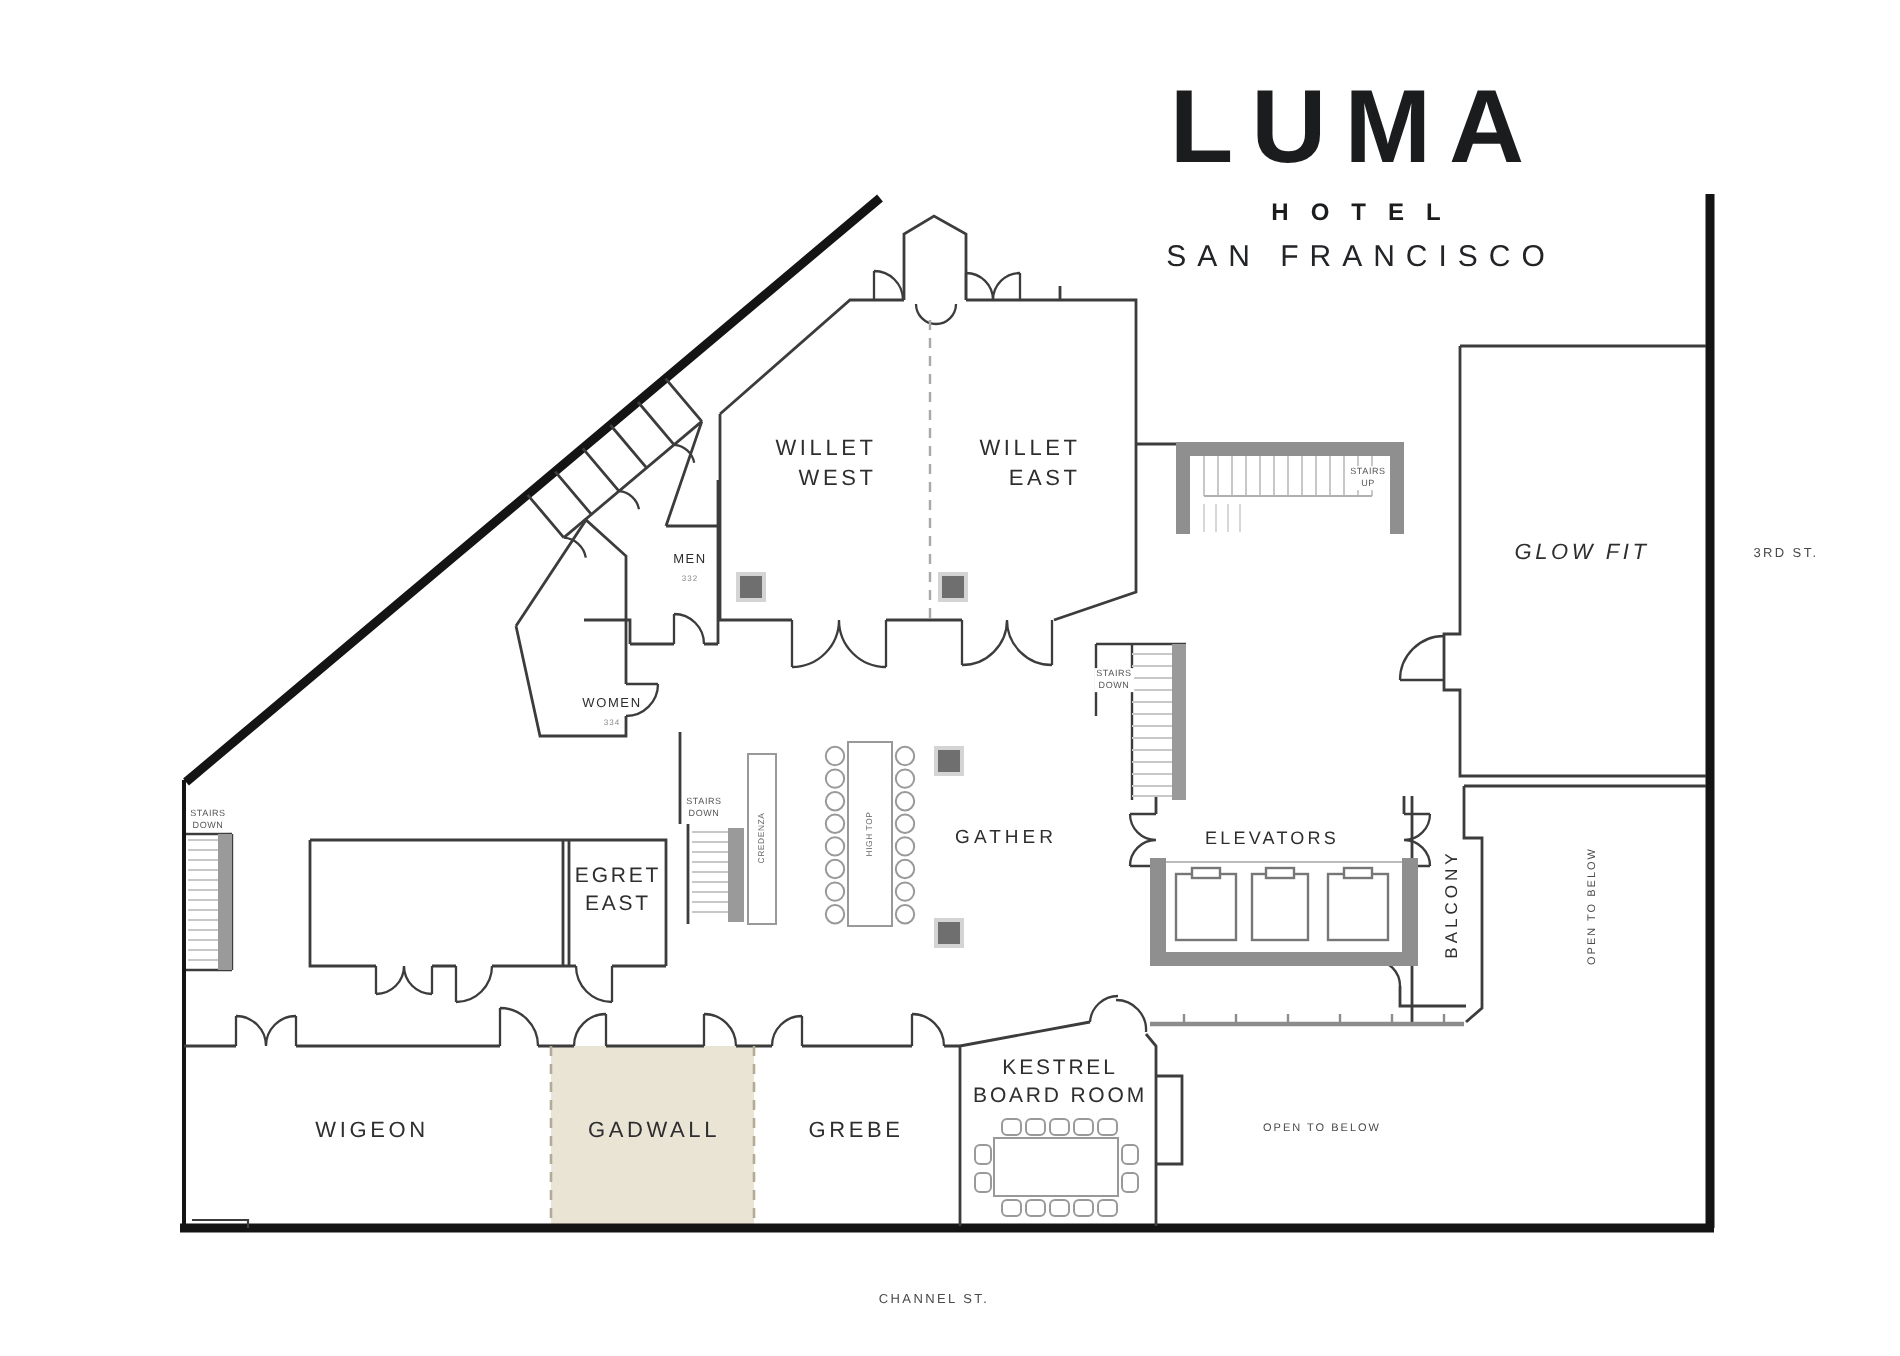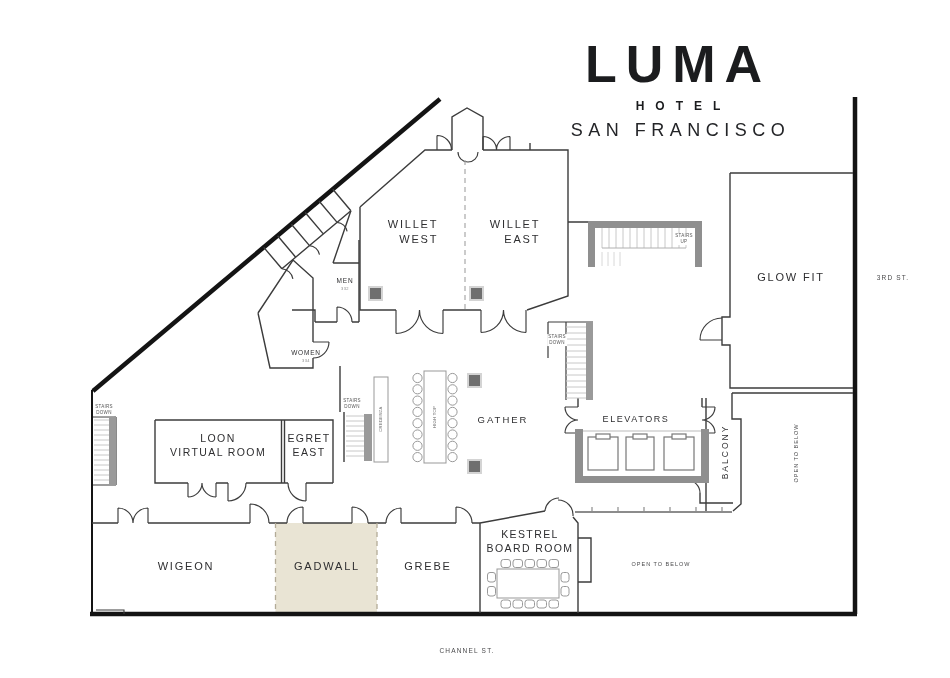--- a/index.html
+++ b/index.html
@@ -16,21 +16,21 @@
   .balc{font-size:8.5px;letter-spacing:2px;}
   .tiny{font-size:5.5px;letter-spacing:1px;color:#4a4a4c;}
   .stair{font-size:4.5px;letter-spacing:.3px;color:#555;background:#fff;padding:0 1px;}
   .furn{font-size:4.2px;letter-spacing:.3px;color:#666;}
   .wc{font-size:6.5px;letter-spacing:.8px;}
   .wcnum{font-size:4px;color:#888;letter-spacing:.5px;}
   .street{font-size:6.5px;letter-spacing:1.2px;color:#4a4a4c;}
   #logo{position:absolute;left:545px;top:38px;width:266px;text-align:center;color:#1b1c1e;}
   #logo .brand{font-size:52px;font-weight:bold;letter-spacing:9px;line-height:1;}
   #logo .sub1{font-size:12px;font-weight:bold;letter-spacing:11px;margin-top:9px;text-indent:11px;}
-  #logo .sub2{font-size:18px;letter-spacing:5.5px;margin-top:7px;text-indent:5px;color:#232427;}
+  #logo .sub2{font-size:15px;letter-spacing:5.5px;margin-top:7px;text-indent:5px;color:#232427;}
 </style>
 </head>
 <body>
 
 <div id="plan">
 
 <svg width="950" height="678" viewBox="0 0 950 678">
 
   <g>
     <rect x="275.5" y="523" width="101.5" height="91" fill="#e9e4d4"></rect>
@@ -212,28 +212,26 @@
 <div id="logo">
   <div class="brand">LUMA</div>
   <div class="sub1">HOTEL</div>
   <div class="sub2">SAN FRANCISCO</div>
 </div>
 
 <div class="lbl room" style="left:413px;top:232px;">WILLET
 WEST</div>
 <div class="lbl room" style="left:515px;top:232px;">WILLET
 EAST</div>
-<div class="lbl room" style="left:791px;top:277px;">GLOW FIT</div>
+<div class="lbl room" style="left:791px;top:277px;font-style:italic;">GLOW FIT</div>
 <div class="lbl zone" style="left:503px;top:420px;">GATHER</div>
 <div class="lbl elev" style="left:636px;top:420px;">ELEVATORS</div>
 <div class="lbl v balc" style="left:726px;top:452px;">BALCONY</div>
 <div class="lbl v tiny" style="left:797px;top:453px;">OPEN TO BELOW</div>
 <div class="lbl tiny" style="left:661px;top:565px;">OPEN TO BELOW</div>
-<div class="lbl room-sm" style="left:218px;top:446px;">LOON
-VIRTUAL ROOM</div>
 <div class="lbl room-sm" style="left:309px;top:446px;">EGRET
 EAST</div>
 <div class="lbl room" style="left:186px;top:566px;">WIGEON</div>
 <div class="lbl room" style="left:327px;top:566px;">GADWALL</div>
 <div class="lbl room" style="left:428px;top:566px;">GREBE</div>
 <div class="lbl room-sm" style="left:530px;top:542px;">KESTREL
 BOARD ROOM</div>
 <div class="lbl wc" style="left:345px;top:281px;">MEN</div>
 <div class="lbl wcnum" style="left:345px;top:289px;">332</div>
 <div class="lbl wc" style="left:306px;top:353px;">WOMEN</div>

